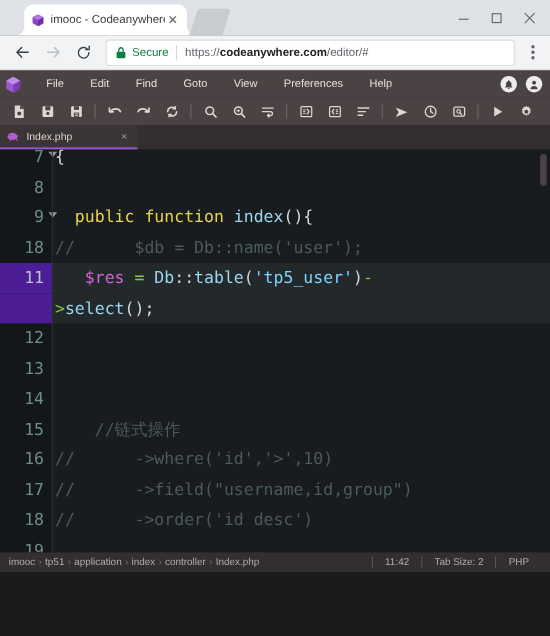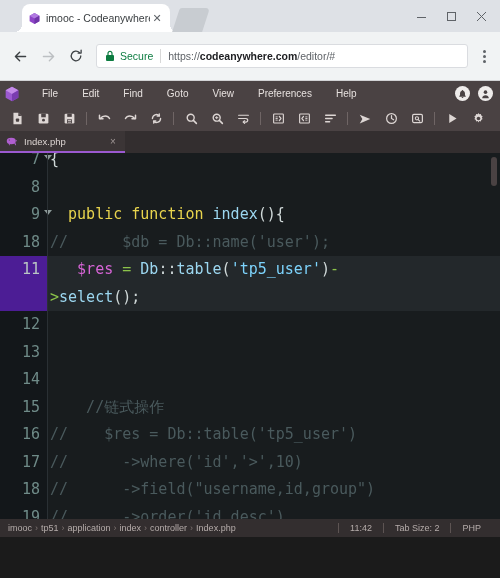--- a/index.html
+++ b/index.html
@@ -21,21 +21,21 @@
   .tab-title{ font-size:10.5px; color:#3c4043; white-space:nowrap; overflow:hidden;
         flex:1 1 auto; line-height:13px; }
   .tab-close{ font-size:11px; color:#5f6368; width:14px; text-align:center; cursor:pointer; }
   .newtab{ position:absolute; left:176px; top:8px; width:30px; height:24px;
         background:#c8ccd1; transform:skewX(-18deg); border-radius:2px 4px 0 0; }
   .winbtns{ position:absolute; right:4px; top:0; height:32px; display:flex; align-items:center; }
   .winbtn{ width:30px; height:32px; display:flex; align-items:center; justify-content:center;
         color:#5f6368; font-size:11px; }
   .winbtn svg{ display:block; }
 
-  .chrome-toolbar{ height:49px; background:#f1f3f4; display:flex; align-items:center;
+  .chrome-toolbar{ height:32px; background:#f1f3f4; display:flex; align-items:center;
         padding:0 6px; border-bottom:1px solid #d2d3d5; }
   .navbtn{ width:28px; height:28px; display:flex; align-items:center; justify-content:center;
         flex:0 0 auto; color:#5f6368; }
   .navbtn.disabled{ color:#bcbfc2; }
   .omnibox{ flex:1 1 auto; height:24px; background:#fff; border:1px solid #dadce0;
         border-radius:3px; display:flex; align-items:center; padding:0 8px; margin:0 6px;
         overflow:hidden; }
   .lock{ margin-right:5px; display:flex; }
   .secure{ color:#0d7c41; font-size:10.5px; margin-right:7px; white-space:nowrap; }
   .omnisep{ width:1px; height:14px; background:#d8d8d8; margin-right:7px; flex:0 0 auto; }
@@ -403,23 +403,20 @@
       <div class="row">
         <div class="ctext"></div>
       </div>
       <div class="row">
         <div class="ctext"></div>
       </div>
       <div class="row">
         <div class="ctext"><span class="cm">    //链式操作</span></div>
       </div>
       <div class="row">
-        <div class="ctext"><span class="cm">//    $res = Db::table('tp5_user')</span></div>
-      </div>
-      <div class="row">
         <div class="ctext"><span class="cm">//      -&gt;where('id','&gt;',10)</span></div>
       </div>
       <div class="row">
         <div class="ctext"><span class="cm">//      -&gt;field("username,id,group")</span></div>
       </div>
       <div class="row">
         <div class="ctext"><span class="cm">//      -&gt;order('id desc')</span></div>
       </div>
     </div>
   <div class="vscroll" id="vscroll" style="top: 1%; height: 8%;"></div>

